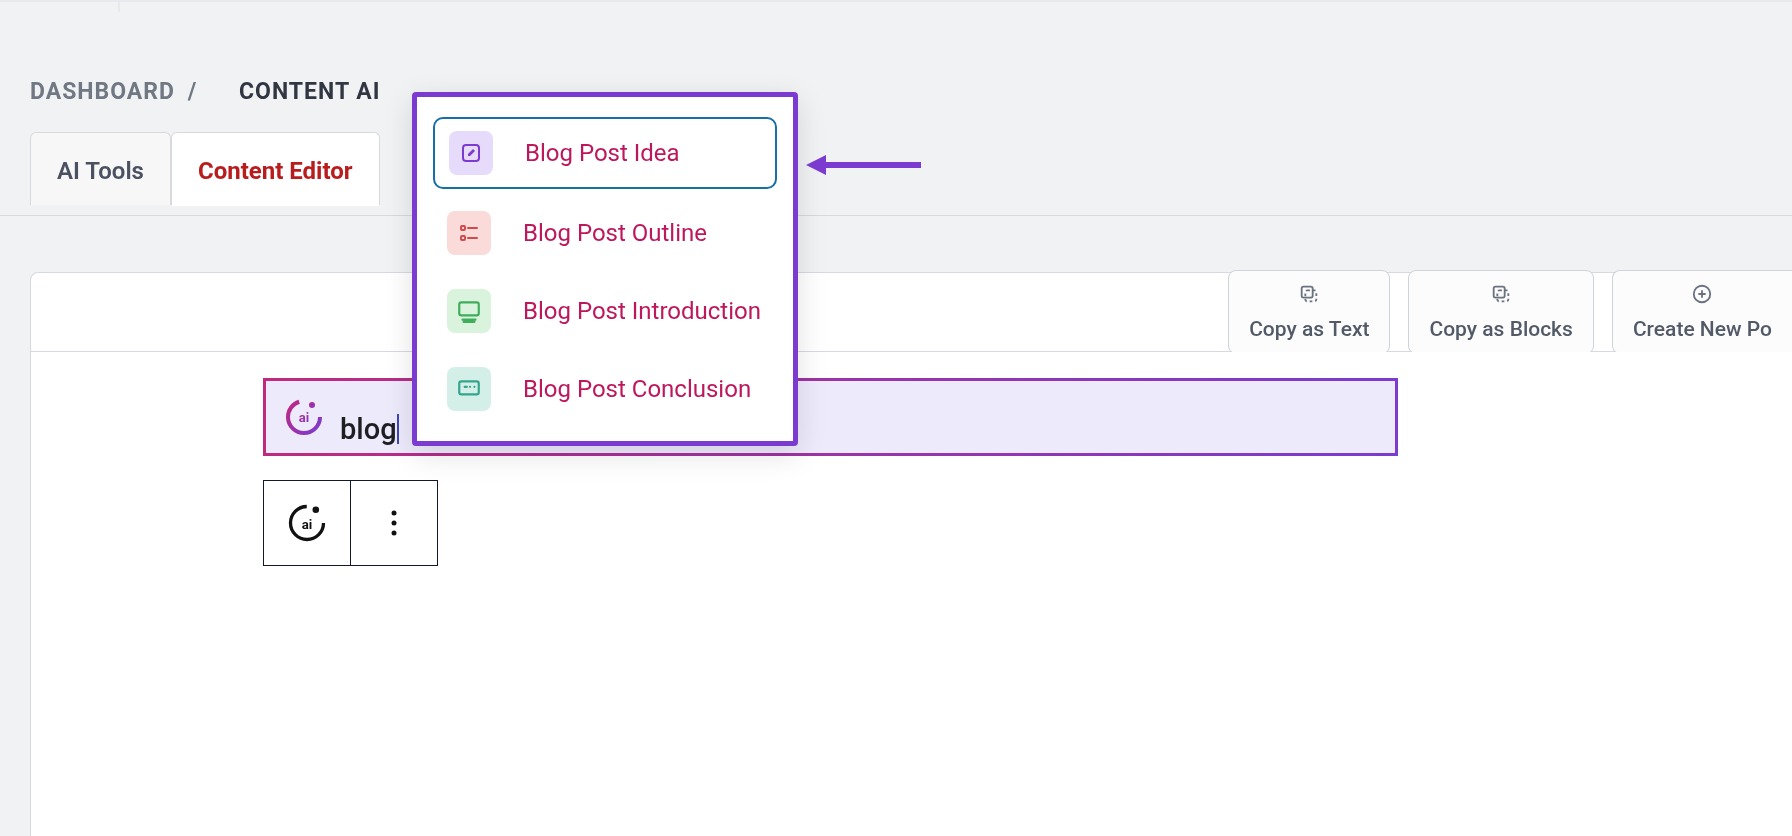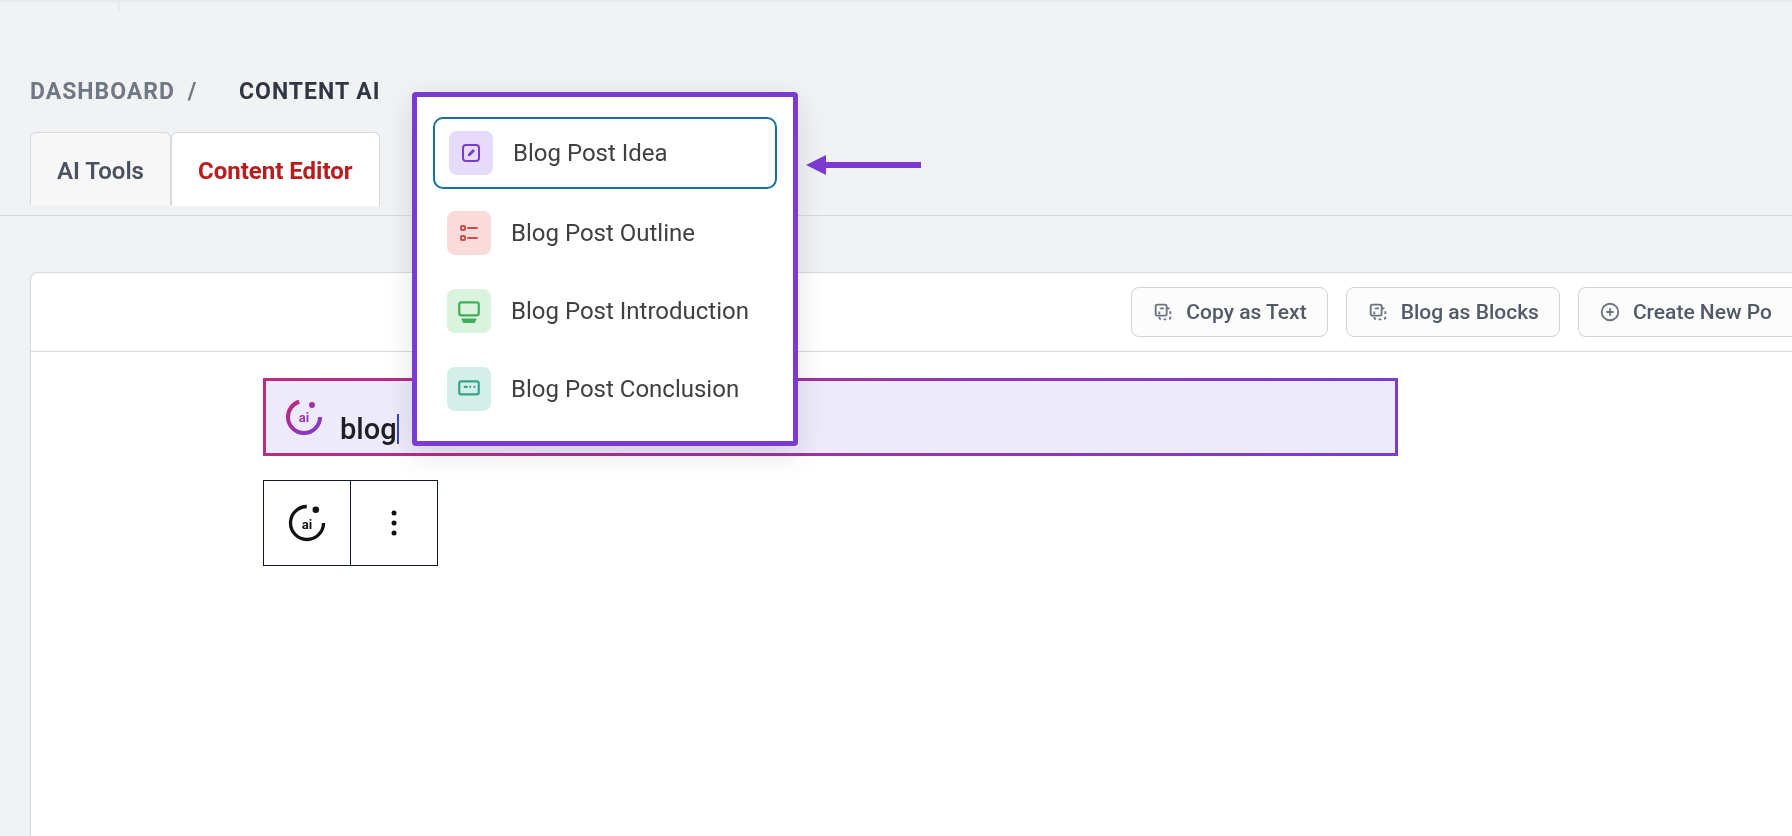--- a/index.html
+++ b/index.html
@@ -99,20 +99,21 @@
       display:flex; align-items:center; gap:12px;
       padding: 12px 20px;
       border:1px solid #cfd3da;
       border-radius:8px;
       background:#fcfcfd;
       font-size:21px;
       color:#525a68;
       font-weight:500;
       cursor:pointer;
       white-space:nowrap;
+      flex-direction:column;
     }
     .toolbar-btn.last{ border-radius:8px 0 0 8px; border-right:none; }
 
     .content-area {
       position:absolute;
       top:350px; left:30px; right:0; bottom:0;
       background:#ffffff;
       border-left:1px solid #d6d9de;
     }
 
@@ -164,25 +165,25 @@
       position:absolute;
       top:90px; left:412px;
       width:386px;
       background:#fff;
       border:5px solid #7b3bd1;
       border-radius:4px;
       padding:20px 16px 18px;
       box-shadow: 0 8px 30px rgba(0,0,0,.12);
     }
     .dd-item{
-      display:flex; align-items:center; gap:20px;
+      display:flex; align-items:center; gap:32px;
       padding:12px 14px;
       border-radius:10px;
       font-size:24px;
-      color:#404040;
+      color:#be185d;
       cursor:pointer;
       margin-bottom:10px;
     }
     .dd-item:last-child{margin-bottom:0;}
     .dd-item.selected{
       border:2px solid #176fa3;
       background:#fff;
     }
     .dd-icon{
       width:44px;height:44px;border-radius:8px;
@@ -229,21 +230,21 @@
       </span>
       <span>Copy as Text</span>
     </div>
     <div class="toolbar-btn">
       <span>
         <svg width="22" height="22" viewBox="0 0 24 24" fill="none" stroke="#6a7280" stroke-width="2">
           <rect x="8" y="8" width="12" height="12" rx="2" stroke-dasharray="3 3"></rect>
           <rect x="4" y="4" width="12" height="12" rx="2"></rect>
         </svg>
       </span>
-      <span>Blog as Blocks</span>
+      <span>Copy as Blocks</span>
     </div>
     <div class="toolbar-btn last">
       <span>
         <svg width="22" height="22" viewBox="0 0 24 24" fill="none" stroke="#6a7280" stroke-width="2">
           <circle cx="12" cy="12" r="9"></circle>
             <path d="M12 8v8M8 12h8"></path>
         </svg>
       </span>
       <span>Create New Po</span>
     </div>

